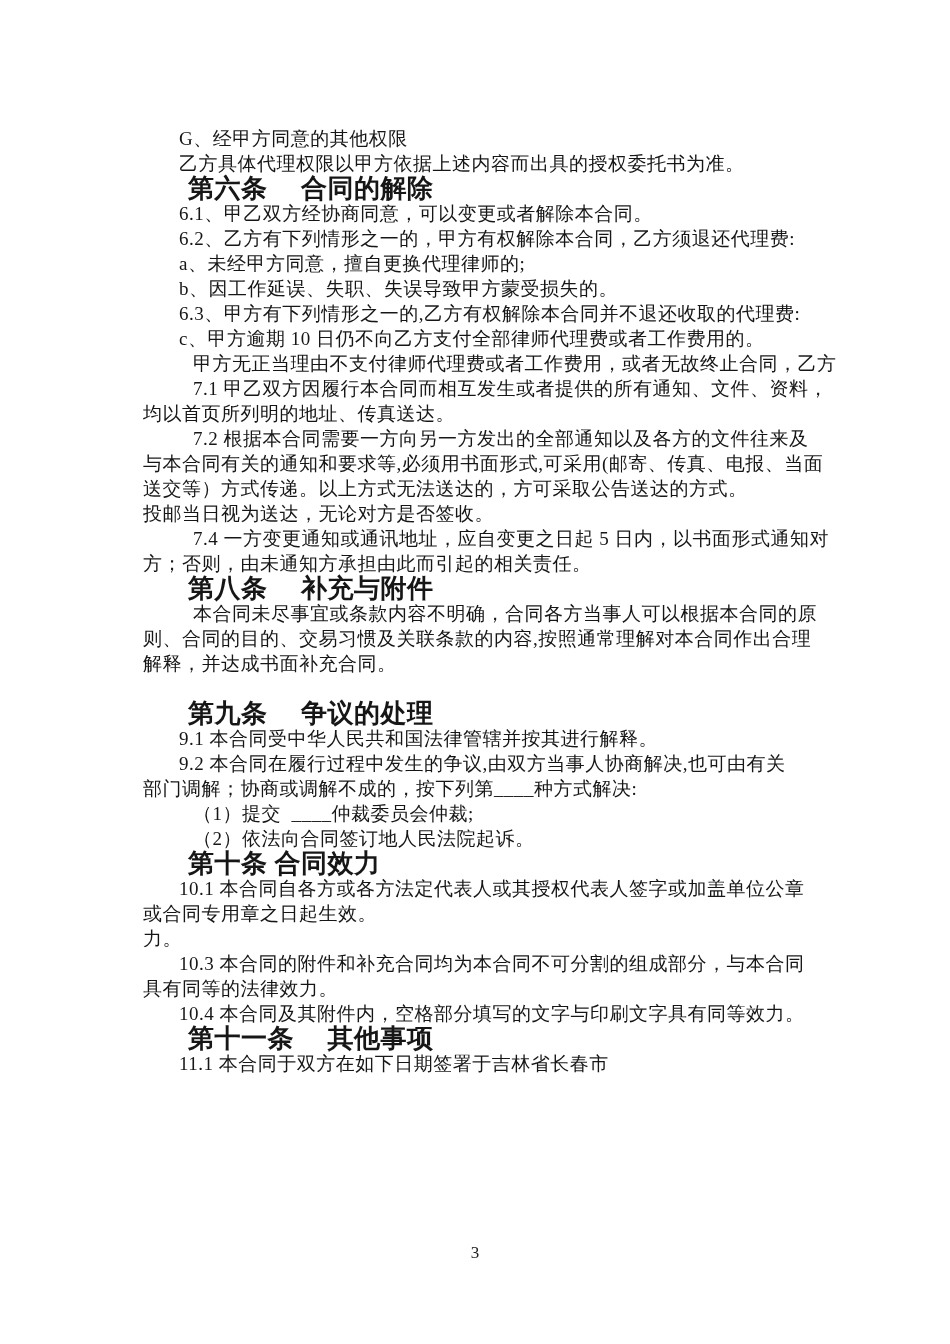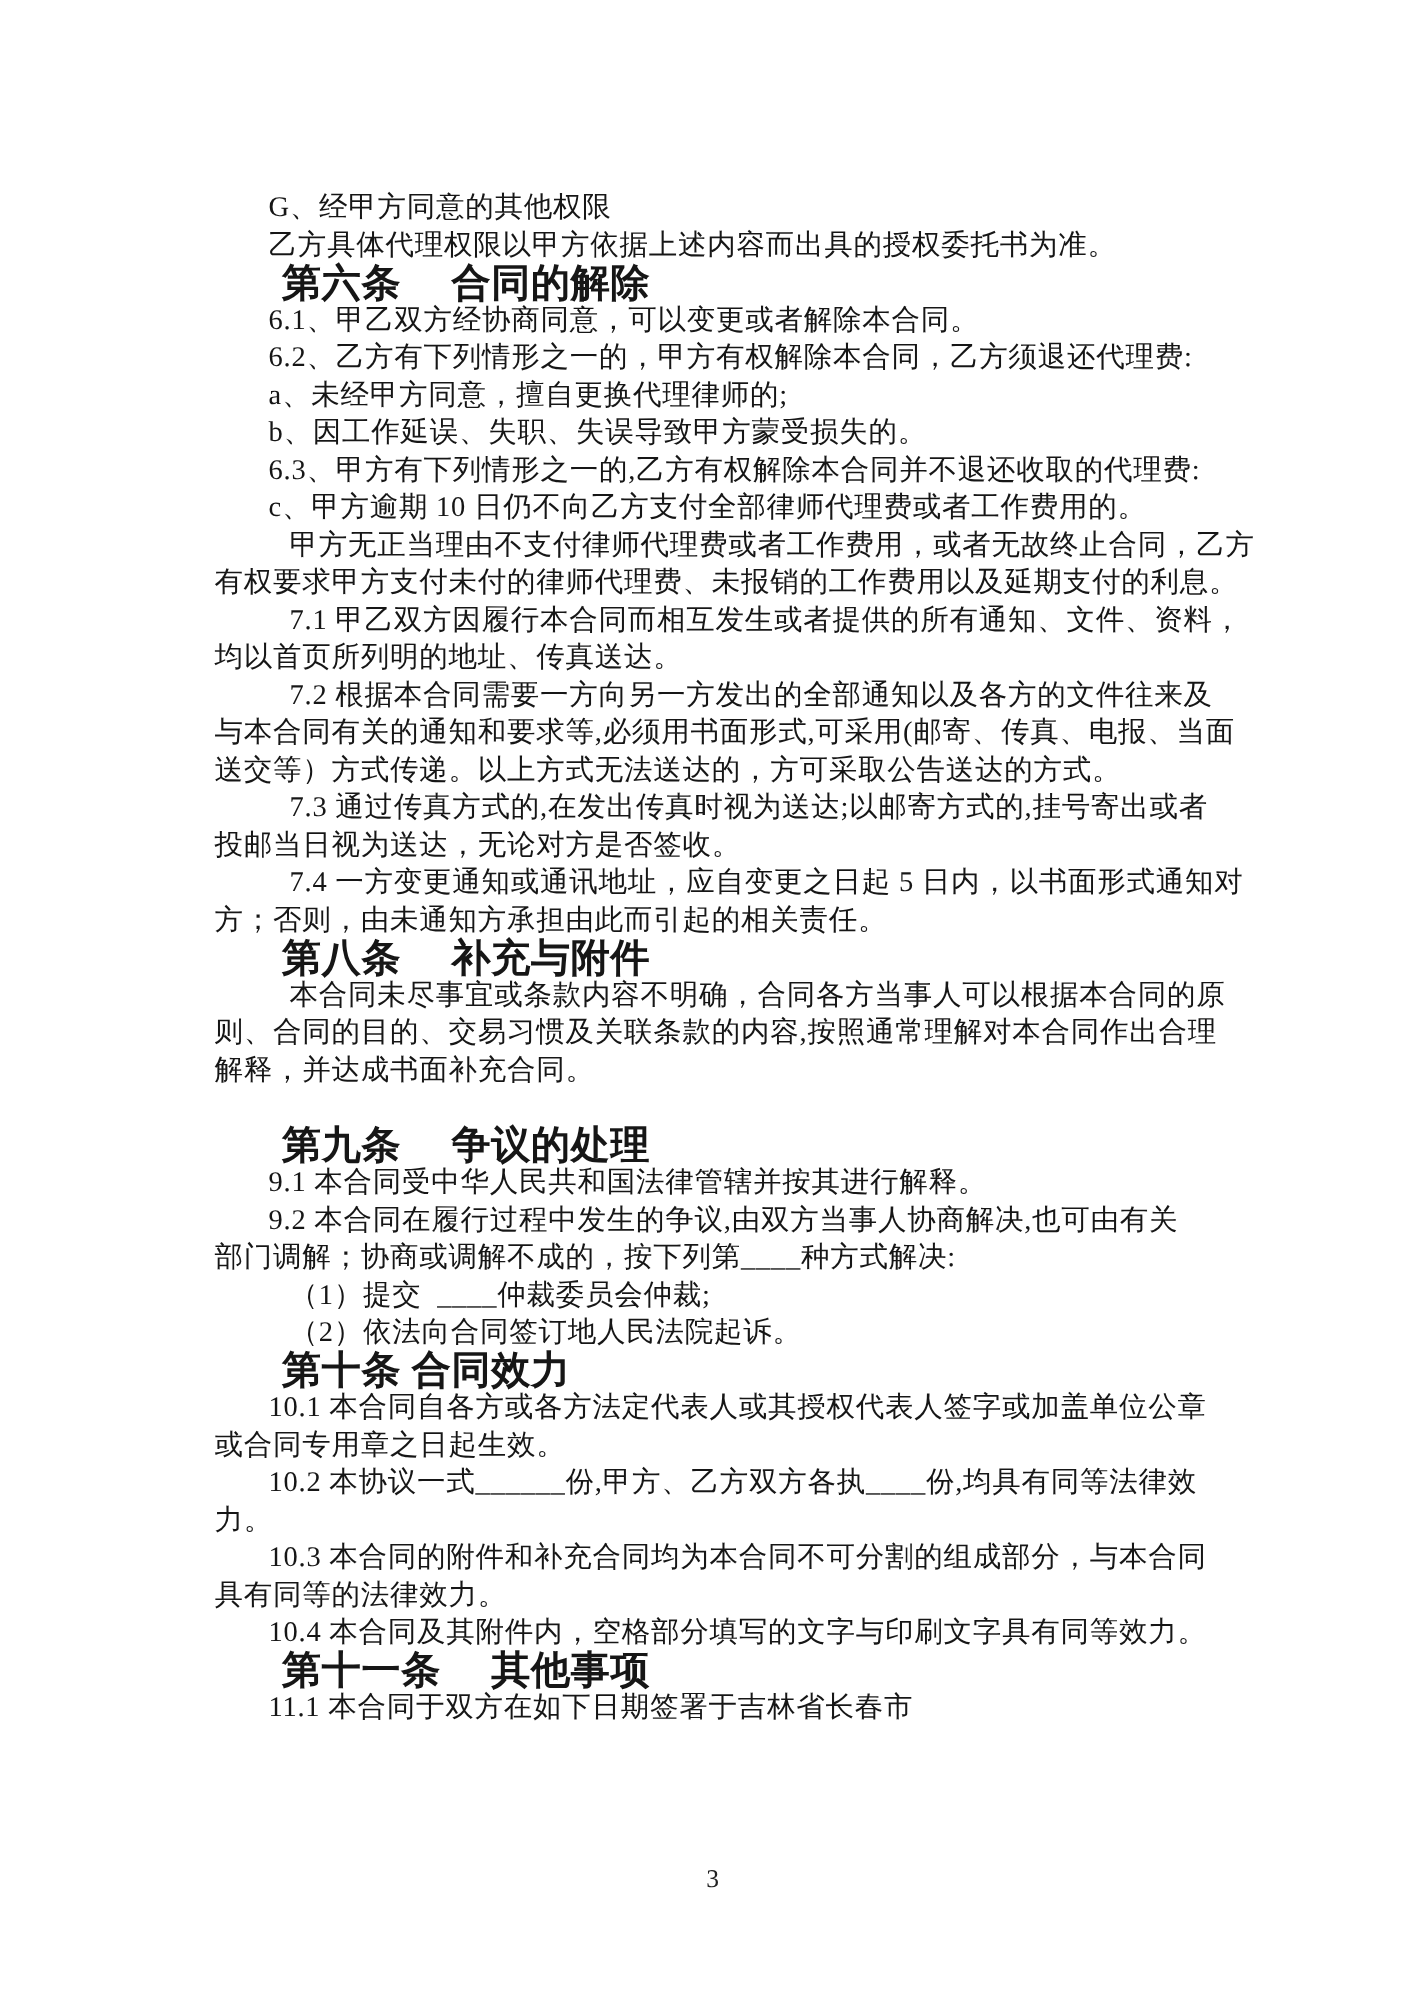--- a/index.html
+++ b/index.html
@@ -57,45 +57,42 @@
       <div class="line ind1">G、经甲方同意的其他权限</div>
       <div class="line ind1">乙方具体代理权限以甲方依据上述内容而出具的授权委托书为准。</div>
       <div class="line heading">第六条　 合同的解除</div>
       <div class="line ind1">6.1、甲乙双方经协商同意，可以变更或者解除本合同。</div>
       <div class="line ind1">6.2、乙方有下列情形之一的，甲方有权解除本合同，乙方须退还代理费:</div>
       <div class="line ind1">a、未经甲方同意，擅自更换代理律师的;</div>
       <div class="line ind1">b、因工作延误、失职、失误导致甲方蒙受损失的。</div>
       <div class="line ind1">6.3、甲方有下列情形之一的,乙方有权解除本合同并不退还收取的代理费:</div>
       <div class="line ind1">c、甲方逾期 10 日仍不向乙方支付全部律师代理费或者工作费用的。</div>
       <div class="line ind2">甲方无正当理由不支付律师代理费或者工作费用，或者无故终止合同，乙方</div>
-      <div class="line ind0">有权要求甲方支付未付的律师代理费、未报销的工作费用以及延期支付的利息。</div>
       <div class="line ind2">7.1 甲乙双方因履行本合同而相互发生或者提供的所有通知、文件、资料，</div>
       <div class="line ind0">均以首页所列明的地址、传真送达。</div>
       <div class="line ind2">7.2 根据本合同需要一方向另一方发出的全部通知以及各方的文件往来及</div>
       <div class="line ind0">与本合同有关的通知和要求等,必须用书面形式,可采用(邮寄、传真、电报、当面</div>
       <div class="line ind0">送交等）方式传递。以上方式无法送达的，方可采取公告送达的方式。</div>
-      <div class="line ind2">7.3 通过传真方式的,在发出传真时视为送达;以邮寄方式的,挂号寄出或者</div>
       <div class="line ind0">投邮当日视为送达，无论对方是否签收。</div>
       <div class="line ind2">7.4 一方变更通知或通讯地址，应自变更之日起 5 日内，以书面形式通知对</div>
       <div class="line ind0">方；否则，由未通知方承担由此而引起的相关责任。</div>
       <div class="line heading">第八条　 补充与附件</div>
       <div class="line ind2">本合同未尽事宜或条款内容不明确，合同各方当事人可以根据本合同的原</div>
       <div class="line ind0">则、合同的目的、交易习惯及关联条款的内容,按照通常理解对本合同作出合理</div>
       <div class="line ind0">解释，并达成书面补充合同。</div>
       <div class="line blank ind0"></div>
       <div class="line heading">第九条　 争议的处理</div>
       <div class="line ind1">9.1 本合同受中华人民共和国法律管辖并按其进行解释。</div>
       <div class="line ind1">9.2 本合同在履行过程中发生的争议,由双方当事人协商解决,也可由有关</div>
       <div class="line ind0">部门调解；协商或调解不成的，按下列第____种方式解决:</div>
       <div class="line ind2">（1）提交  ____仲裁委员会仲裁;</div>
       <div class="line ind2">（2）依法向合同签订地人民法院起诉。</div>
       <div class="line heading">第十条 合同效力</div>
       <div class="line ind1">10.1 本合同自各方或各方法定代表人或其授权代表人签字或加盖单位公章</div>
       <div class="line ind0">或合同专用章之日起生效。</div>
-      <div class="line ind1">10.2 本协议一式______份,甲方、乙方双方各执____份,均具有同等法律效</div>
       <div class="line ind0">力。</div>
       <div class="line ind1">10.3 本合同的附件和补充合同均为本合同不可分割的组成部分，与本合同</div>
       <div class="line ind0">具有同等的法律效力。</div>
       <div class="line ind1">10.4 本合同及其附件内，空格部分填写的文字与印刷文字具有同等效力。</div>
       <div class="line heading">第十一条　 其他事项</div>
       <div class="line ind1">11.1 本合同于双方在如下日期签署于吉林省长春市</div>
     </div>
   <div class="page-number">3</div>
 </div>
 

